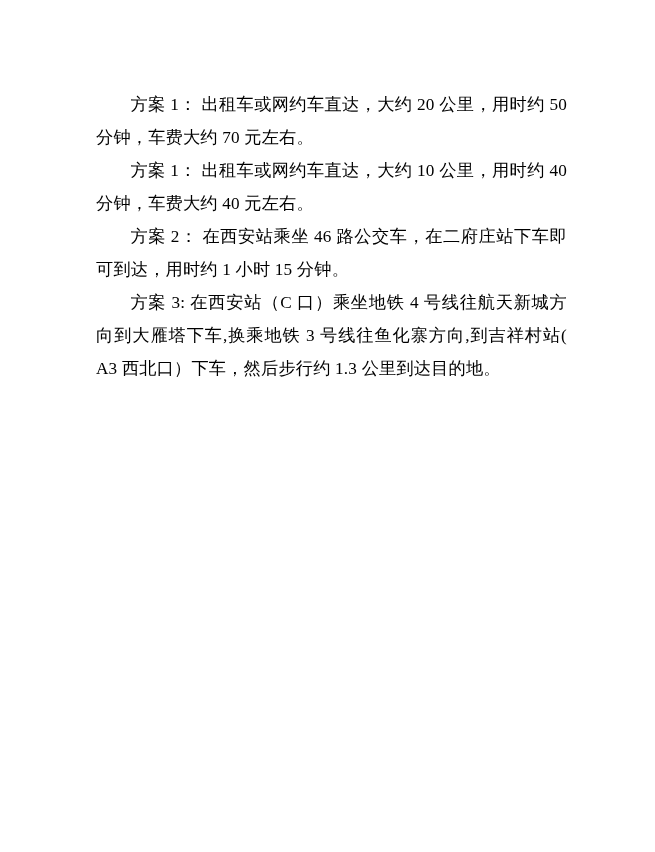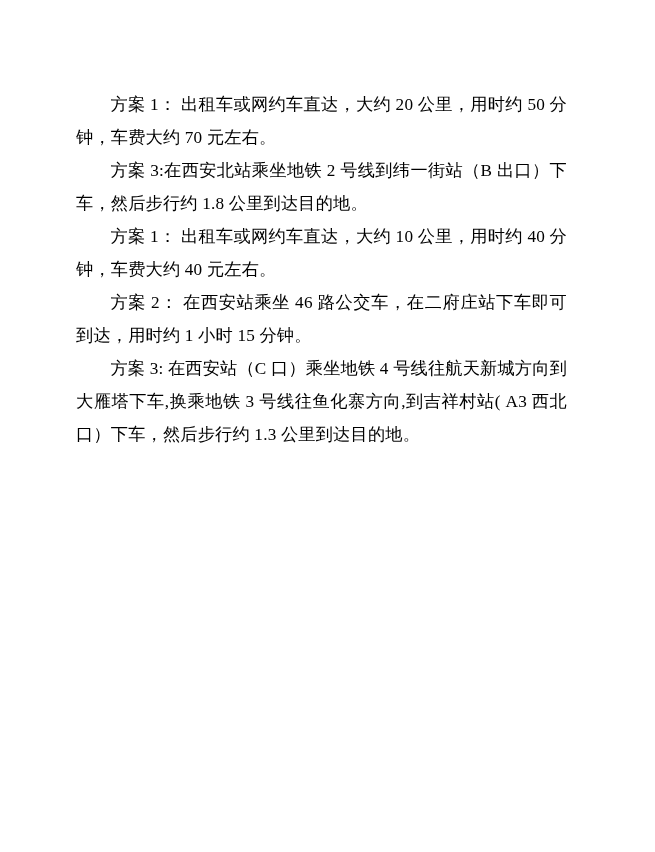--- a/index.html
+++ b/index.html
@@ -12,39 +12,38 @@
     background: #ffffff;
     font-family: "Liberation Serif", "DejaVu Serif", serif;
     color: #000000;
     overflow: hidden;
   }
   .page {
     position: relative;
     width: 645px;
     height: 852px;
     box-sizing: border-box;
-    padding: 88px 78px 0 76px;
+    padding: 88px 78px 0 96px;
   }
   .doc-body {
     font-size: 17.2px;
     line-height: 33px;
     text-align: justify;
     text-justify: inter-ideograph;
     letter-spacing: 0.2px;
   }
   .para {
     margin: 0;
     text-indent: 2em;
     white-space: normal;
   }
 </style>
 </head>
 <body>
 
 <div class="page">
   <div class="doc-body">
     <p class="para">方案 1： 出租车或网约车直达，大约 20 公里，用时约 50 分钟，车费大约 70 元左右。</p>
-    <p class="para">方案 3:在西安北站乘坐地铁 2 号线到纬一街站（B 出口）下车，然后步行约 1.8 公里到达目的地。</p>
     <p class="para">方案 1： 出租车或网约车直达，大约 10 公里，用时约 40 分钟，车费大约 40 元左右。</p>
     <p class="para">方案 2： 在西安站乘坐 46 路公交车，在二府庄站下车即可到达，用时约 1 小时 15 分钟。</p>
     <p class="para">方案 3: 在西安站（C 口）乘坐地铁 4 号线往航天新城方向到大雁塔下车,换乘地铁 3 号线往鱼化寨方向,到吉祥村站( A3 西北口）下车，然后步行约 1.3 公里到达目的地。</p>
   </div>
 </div>
 
 </body></html>

